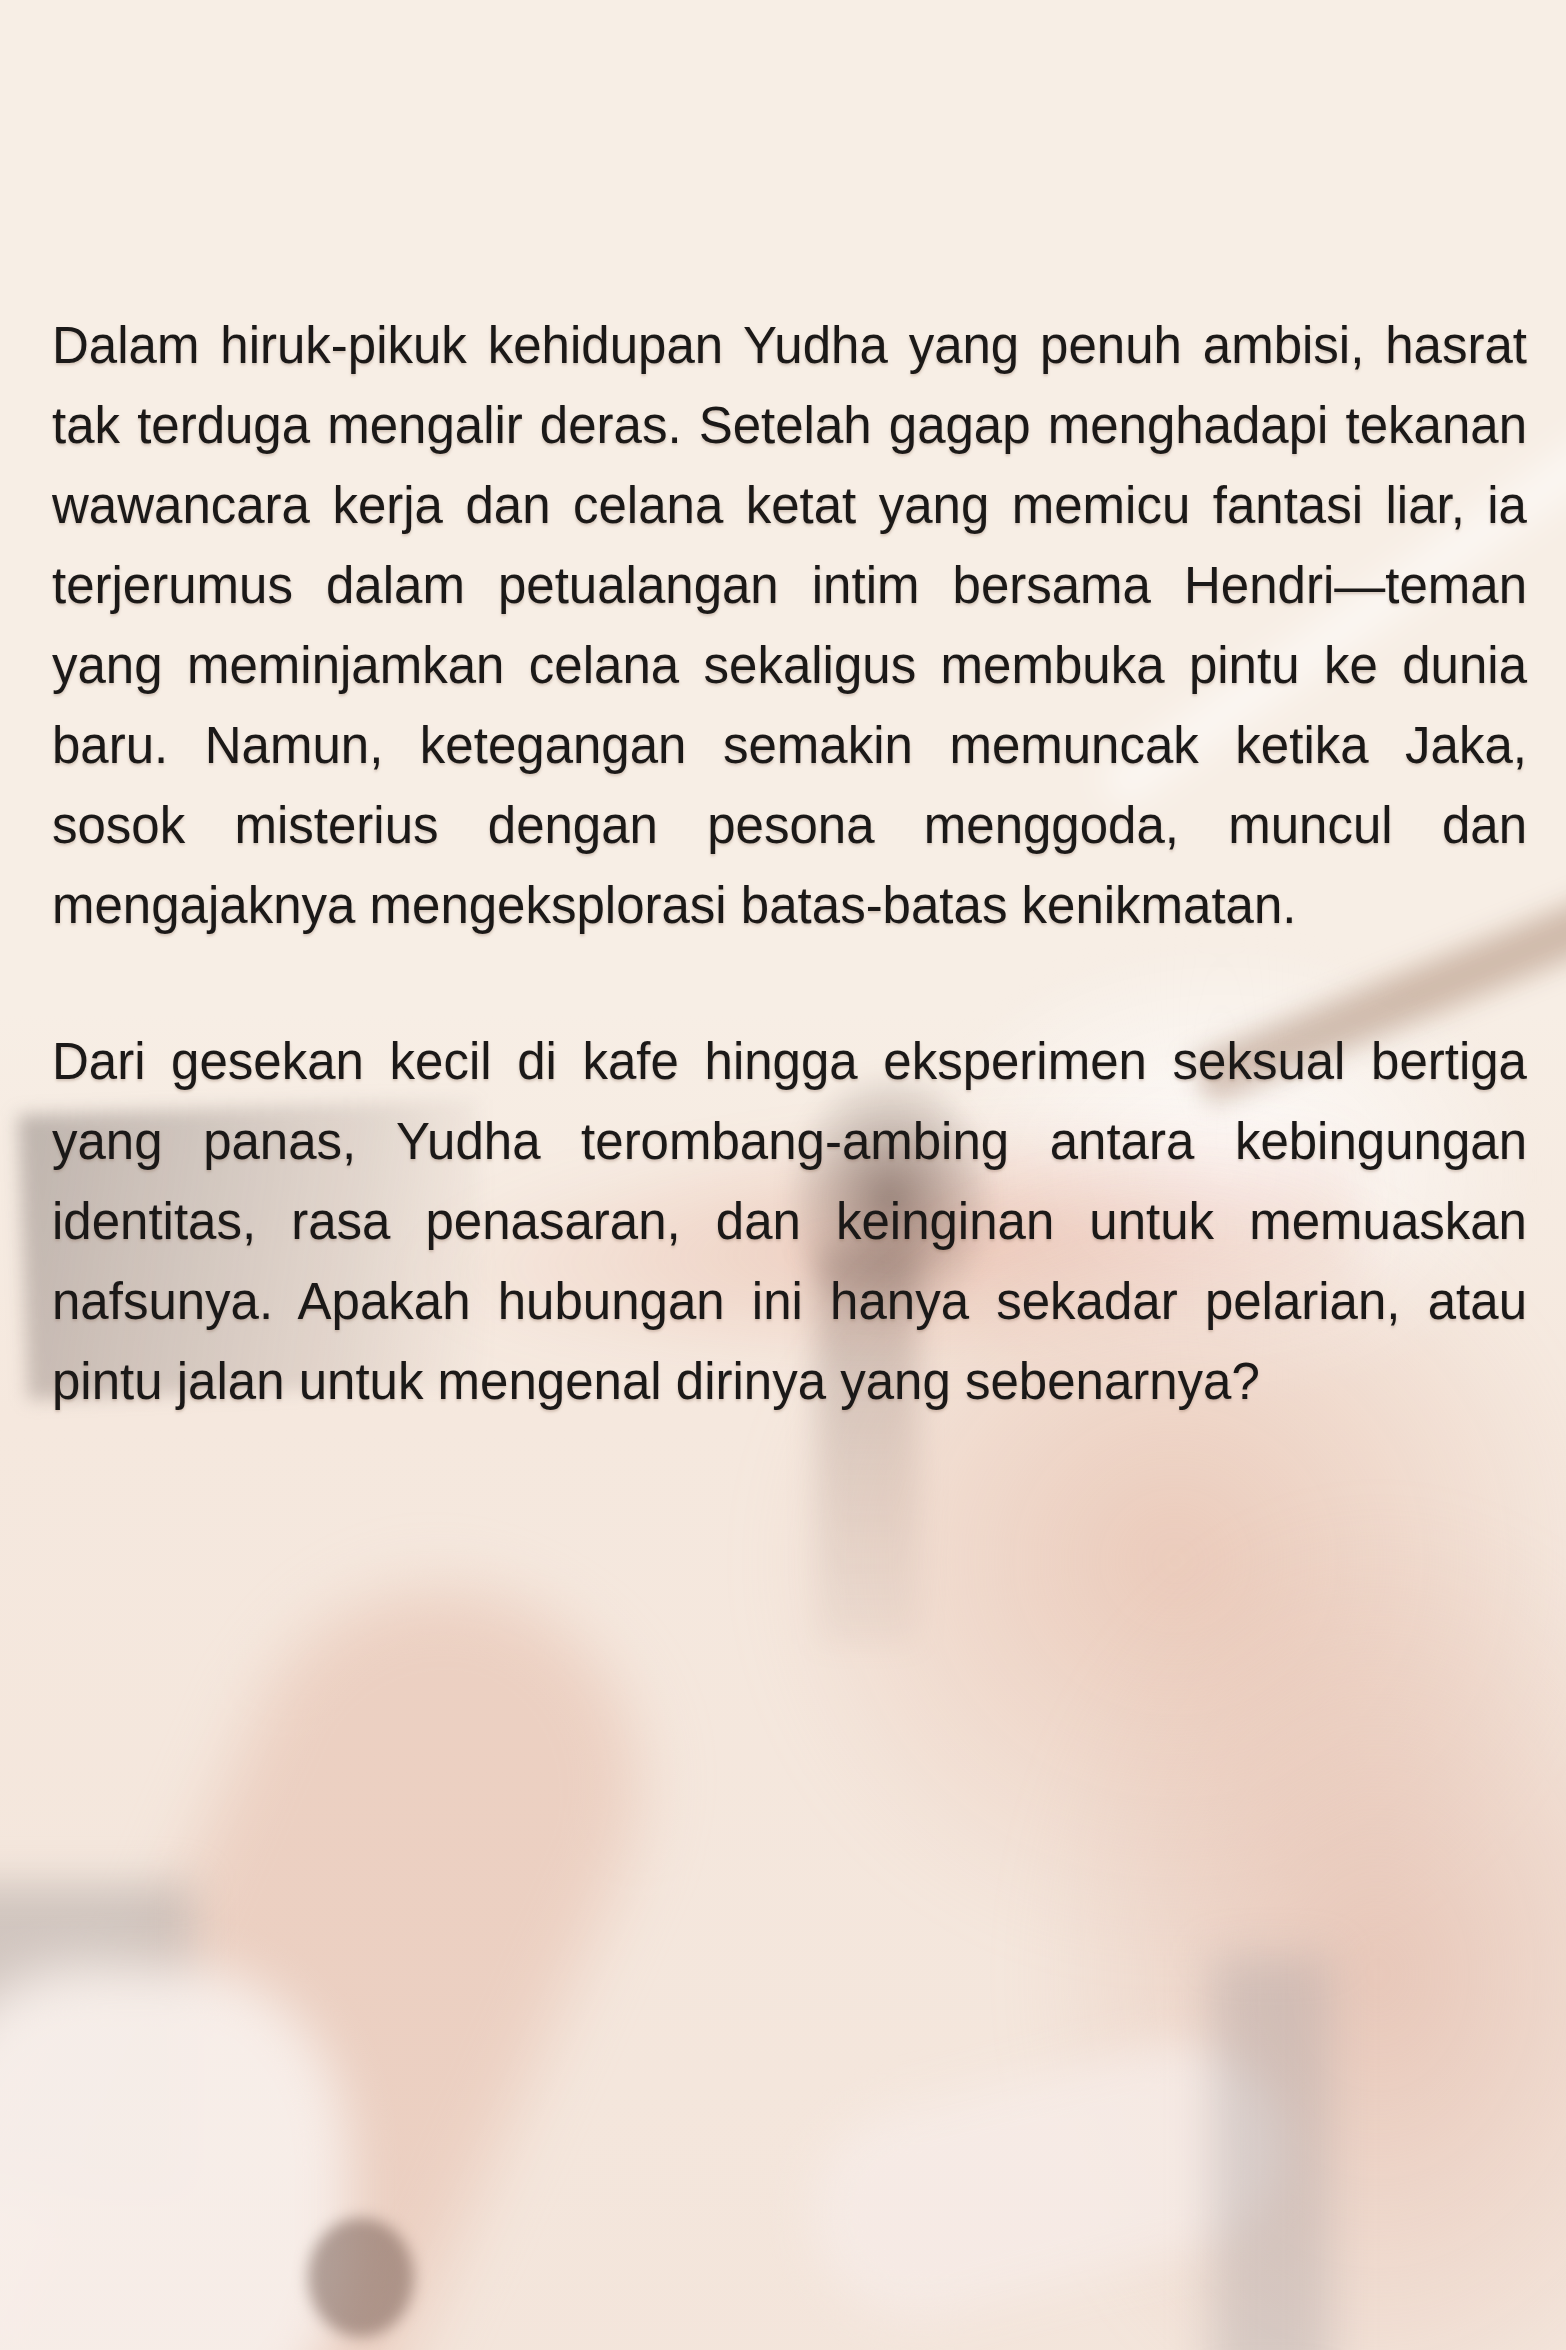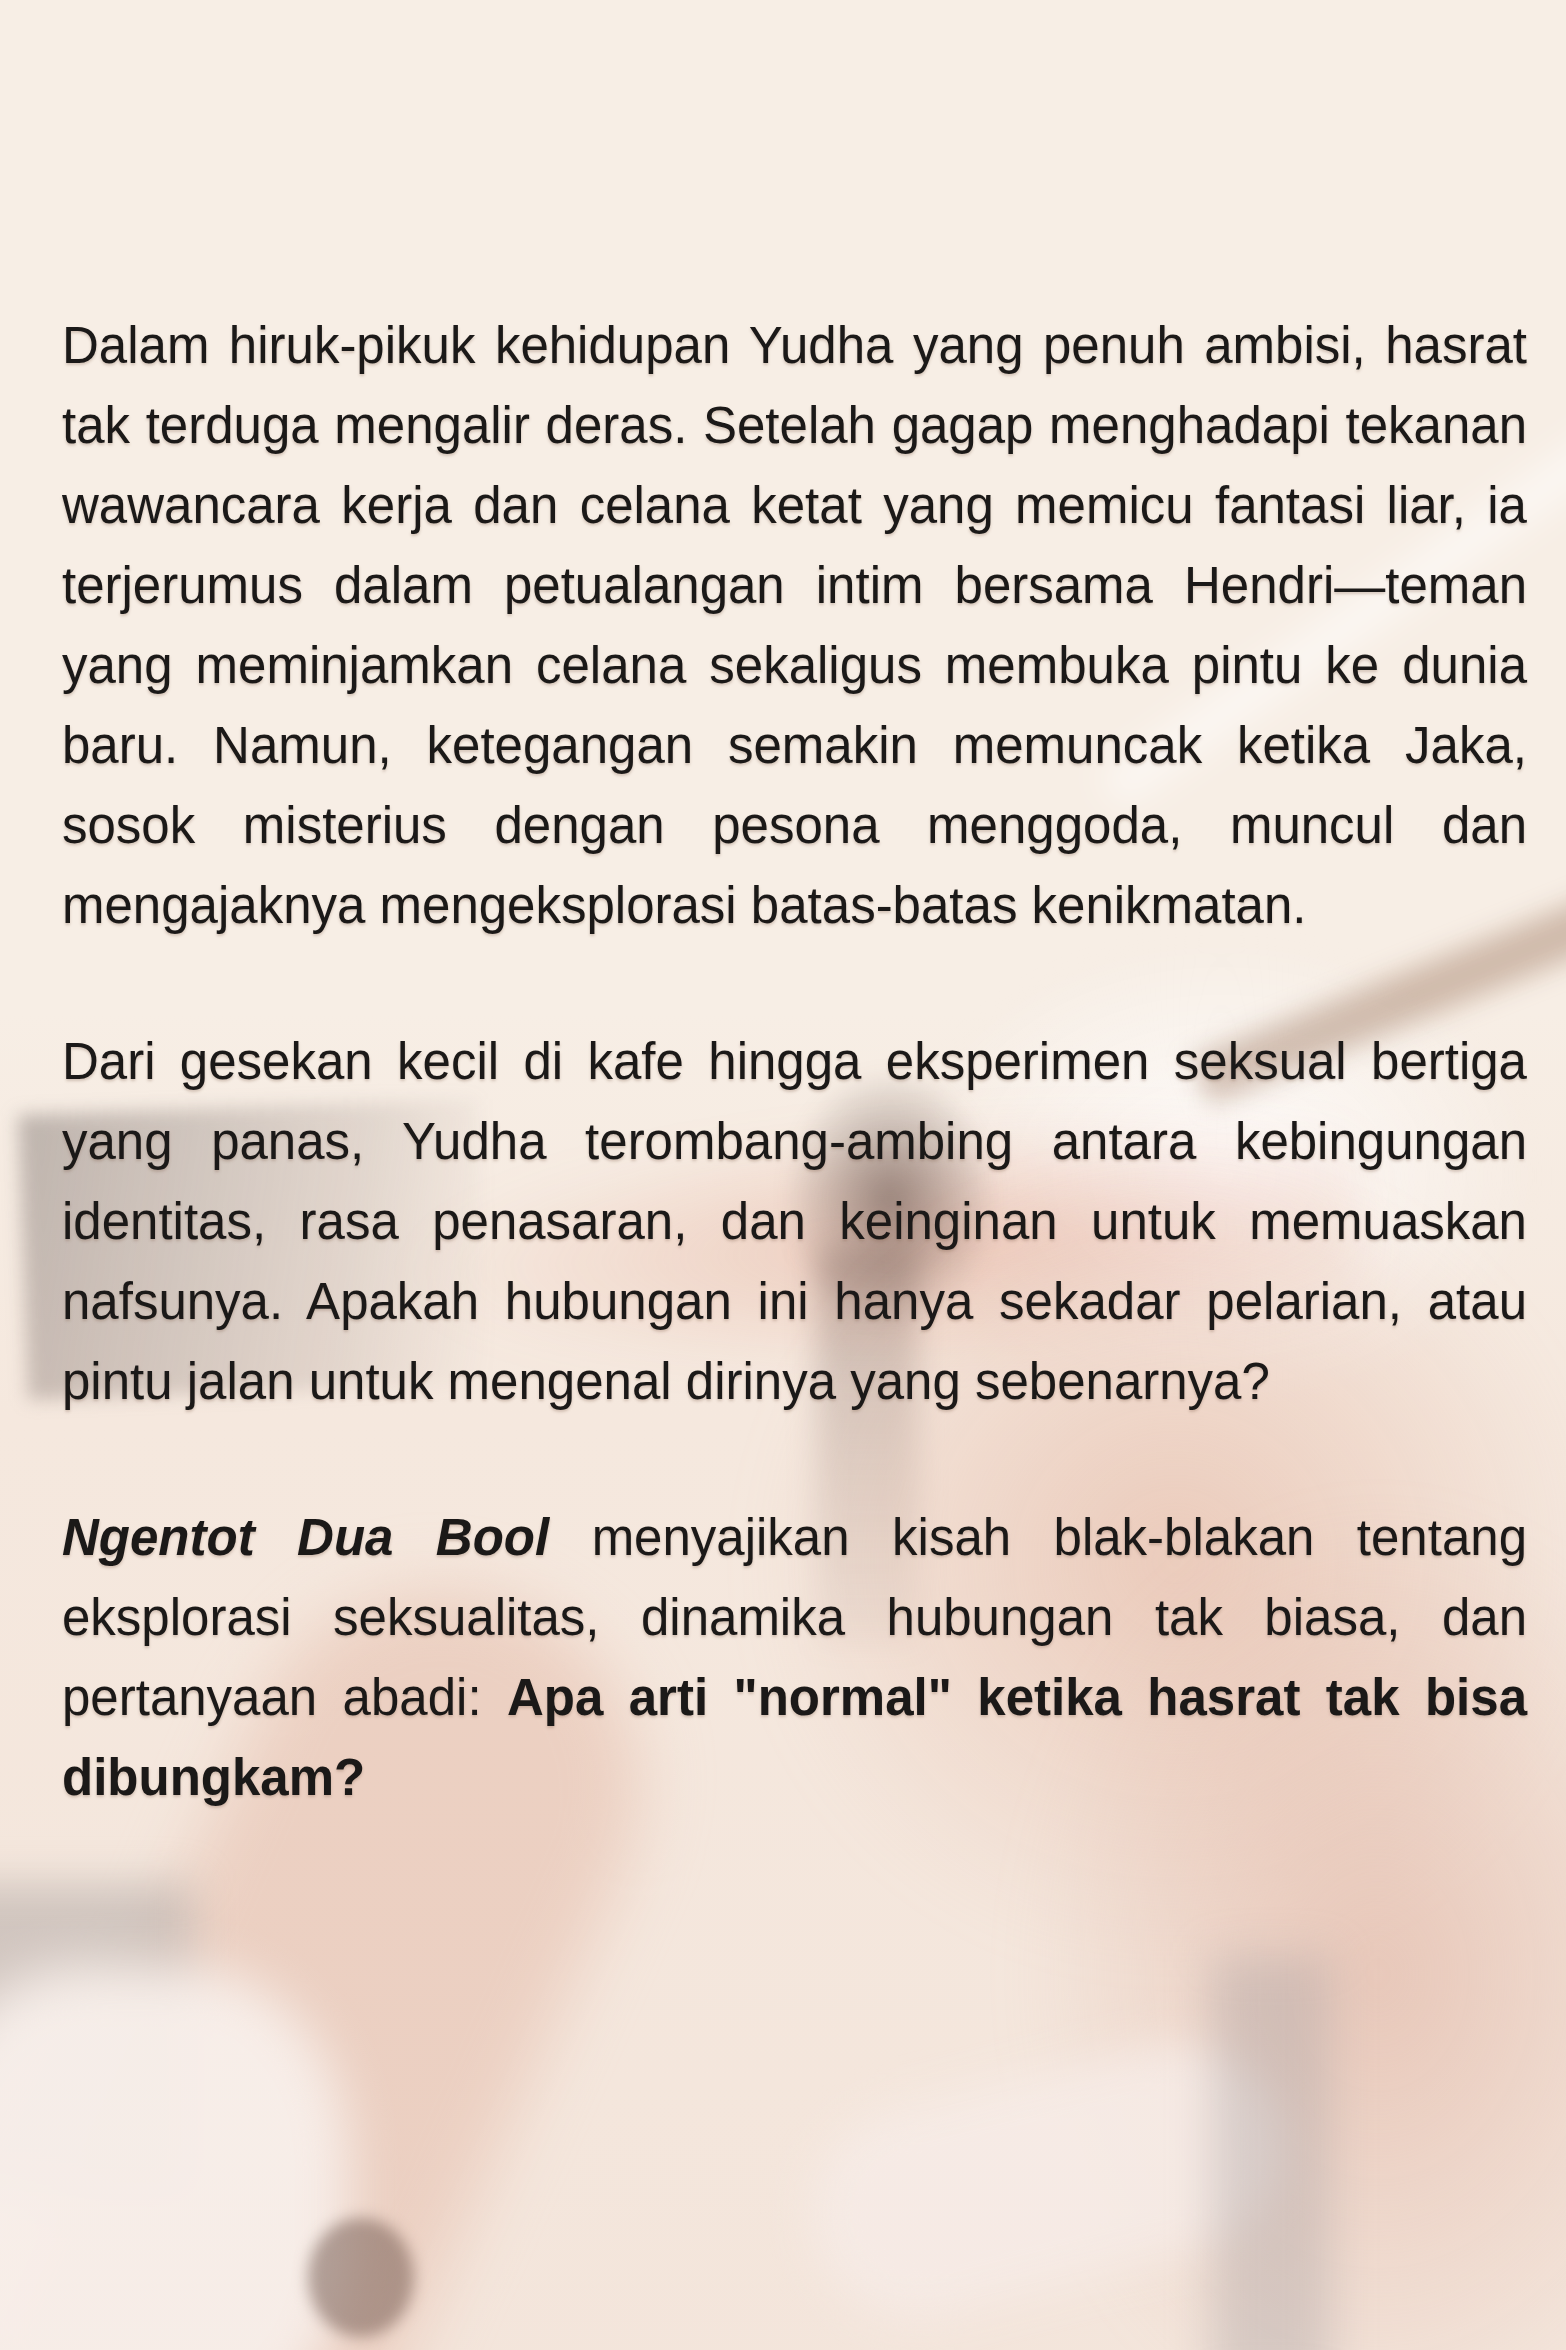--- a/index.html
+++ b/index.html
@@ -67,21 +67,21 @@
     z-index: 2;
     left: 46px;
     right: 40px;
     top: 306px;
     color: #1b1918;
     font-size: 51px;
     line-height: 80px;
     text-align: justify;
     text-shadow: 0 1.8px 2.8px rgba(130, 95, 75, 0.30);
   }
-  .blurb p { margin: 0 0 76px 16px; }
+  .blurb p { margin: 0 0 76px 6px; }
   .blurb p:last-child { margin-bottom: 0; }
   .p3-title    { font-weight: bold; font-style: italic; }
   .p3-question { font-weight: bold; }
 </style>
 </head>
 <body>
 
 <div class="page">
 
   <div class="photo-layer">
@@ -99,17 +99,16 @@
     <div class="shape s-sheet-m"></div>
     <div class="shape s-shadow-r"></div>
     <div class="shape s-dark-blob"></div>
     <div class="shape s-fold"></div>
     <div class="shape s-wash"></div>
   </div>
 
   <div class="blurb">
     <p>Dalam hiruk-pikuk kehidupan Yudha yang penuh ambisi, hasrat tak terduga mengalir deras. Setelah gagap menghadapi tekanan wawancara kerja dan celana ketat yang memicu fantasi liar, ia terjerumus dalam petualangan intim bersama Hendri—teman yang meminjamkan celana sekaligus membuka pintu ke dunia baru. Namun, ketegangan semakin memuncak ketika Jaka, sosok misterius dengan pesona menggoda, muncul dan mengajaknya mengeksplorasi batas-batas kenikmatan.</p>
     <p>Dari gesekan kecil di kafe hingga eksperimen seksual bertiga yang panas, Yudha terombang-ambing antara kebingungan identitas, rasa penasaran, dan keinginan untuk memuaskan nafsunya. Apakah hubungan ini hanya sekadar pelarian, atau pintu jalan untuk mengenal dirinya yang sebenarnya?</p>
-    <p><span class="p3-title">Ngentot Dua Bool</span><span> menyajikan kisah blak-blakan tentang eksplorasi seksualitas, dinamika hubungan tak biasa, dan pertanyaan abadi: </span><span class="p3-question">Apa arti "normal" ketika hasrat tak bisa dibungkam?</span></p>
   </div>
 
 </div>
 
 
 </body></html>

